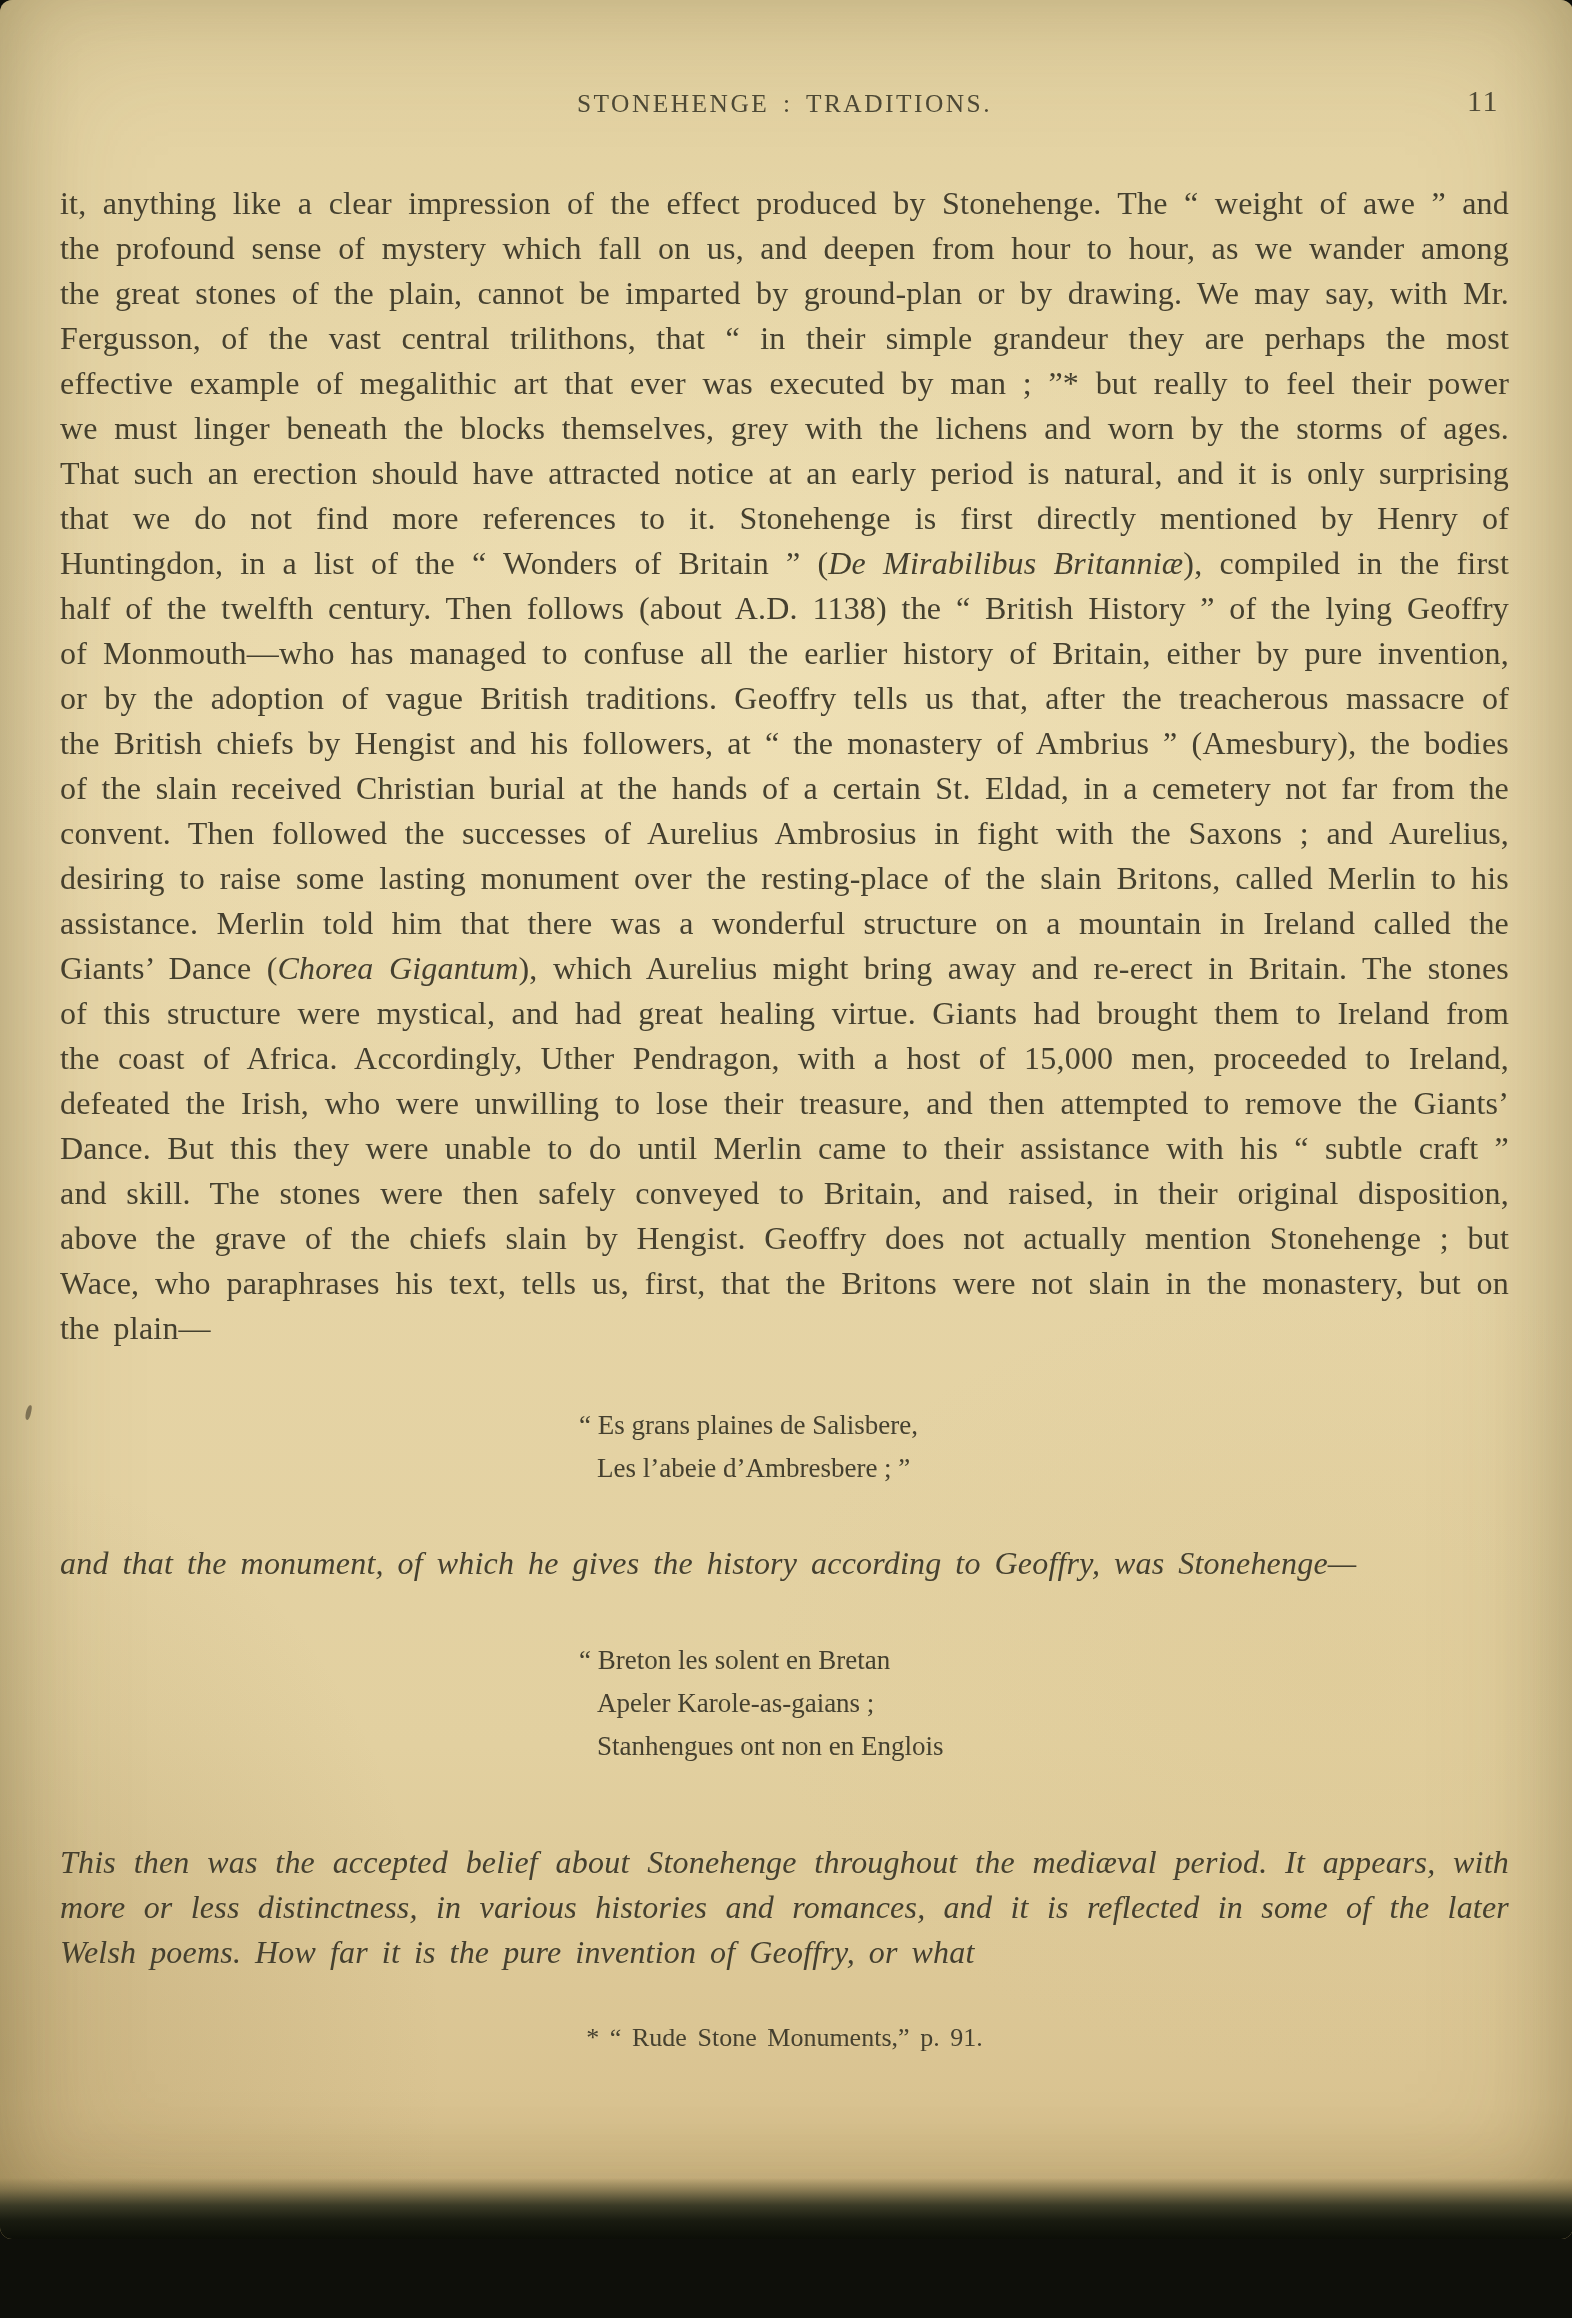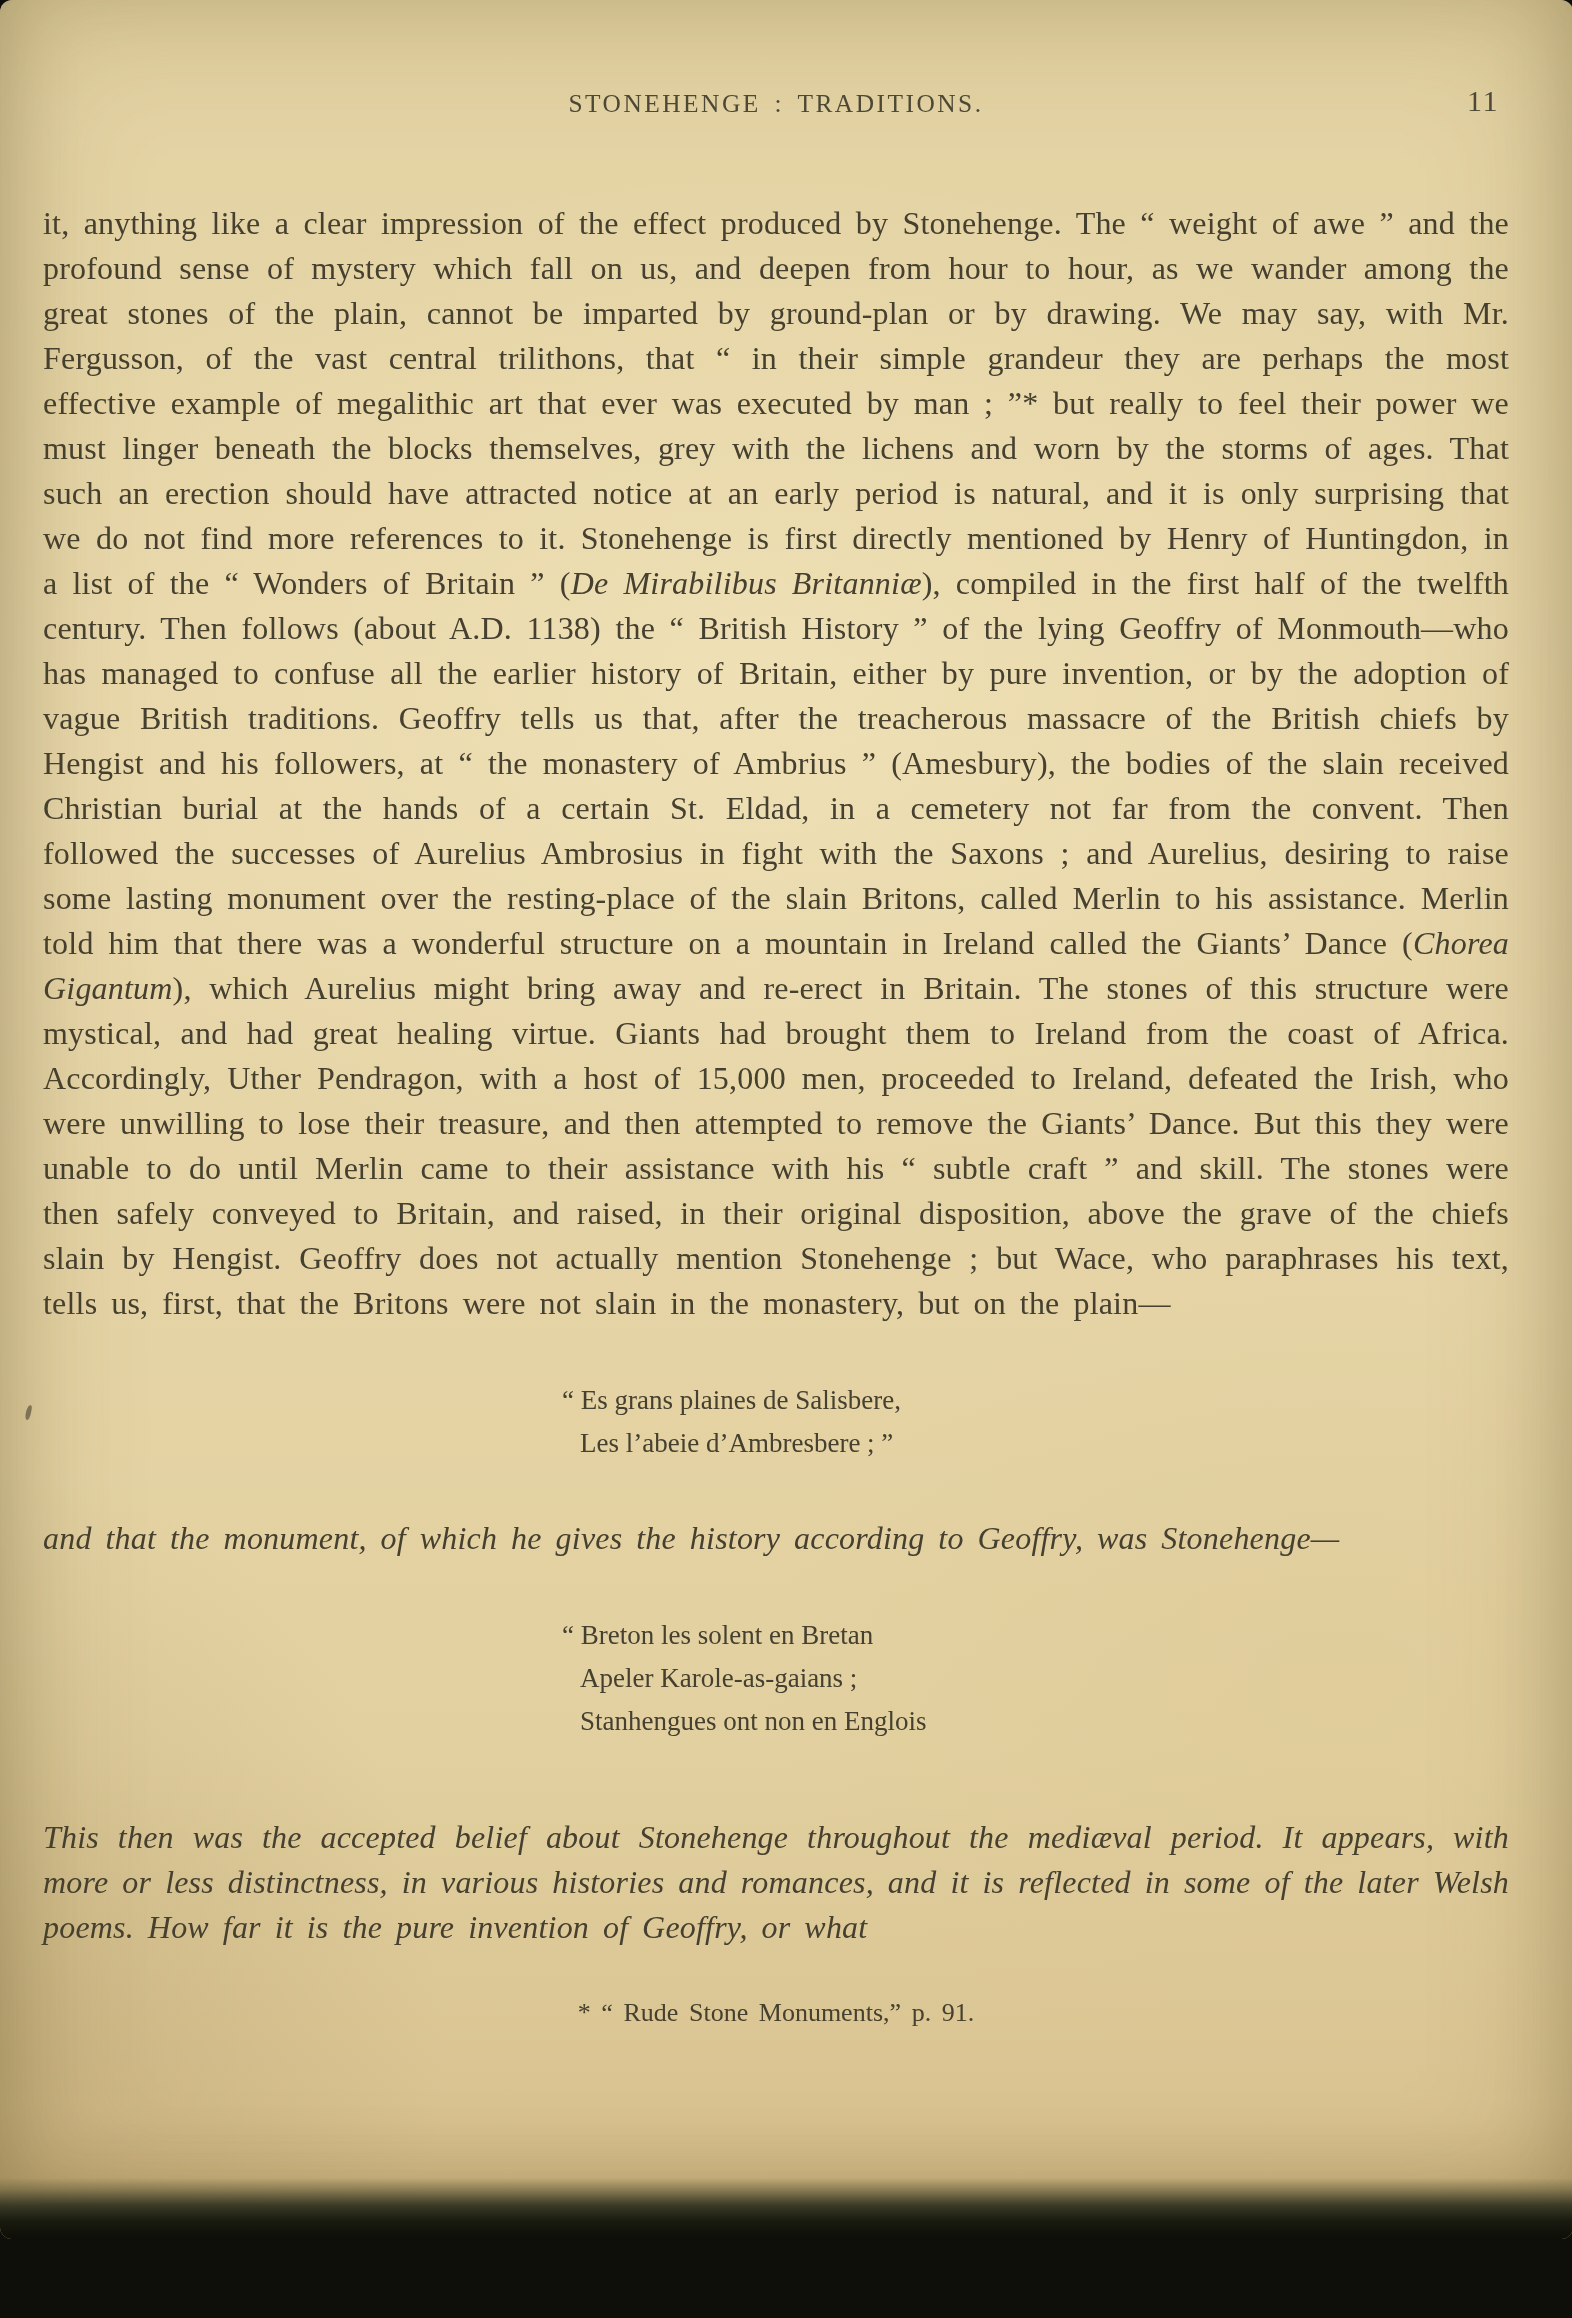--- a/index.html
+++ b/index.html
@@ -7,21 +7,21 @@
   body {
     font-family: "Liberation Serif", "DejaVu Serif", serif;
     background: #0e0f0a;
   }
   .page {
     position: relative;
     width: 1573px;
     height: 2239px;
     overflow: hidden;
     color: #45402f;
-    padding: 89px 64px 0 43px;
+    padding: 89px 64px 0 60px;
     background:
       radial-gradient(ellipse 1149px 739px at 48% 30%, rgba(252,242,205,0.35), rgba(252,242,205,0) 70%),
       radial-gradient(ellipse 821px 575px at 85% 75%, rgba(214,190,134,0.22), rgba(214,190,134,0) 70%),
       radial-gradient(ellipse 739px 985px at 0% 92%, rgba(140,115,65,0.22), rgba(140,115,65,0) 60%),
       linear-gradient(180deg, #e3d2a2 0%, #e8d7aa 38%, #e2d0a0 78%, #d9c391 94%, #c9b07c 100%);
     border-radius: 12px;
   }
   .scan-vignette {
     position: absolute; inset: 0; pointer-events: none;
     box-shadow: inset 0 0 140px rgba(110,88,40,0.30), inset 0 -37px 74px rgba(80,70,35,0.25);
@@ -29,21 +29,21 @@
   .page-header { position: relative; text-align: center; height: 36px; }
   .running-title {
     font-size: 25.4px; letter-spacing: 2.5px; word-spacing: 4.9px; color: #4d4937;
   }
   .page-number {
     position: absolute; right: 9.8px; top: -4.9px;
     font-size: 30px; letter-spacing: 1.6px; color: #4d4937;
   }
   .page-body { position: relative; }
   .body-paragraph {
-    margin-top: 76px;
+    margin-top: 56px;
     font-size: 32px;
     line-height: 45px;
     text-align: justify;
     word-spacing: 5.7px;
     letter-spacing: 0.2px;
     color: #45402f;
   }
   .italic { font-style: italic; }
   .verse {
     margin: 53px 0 0 519px;

